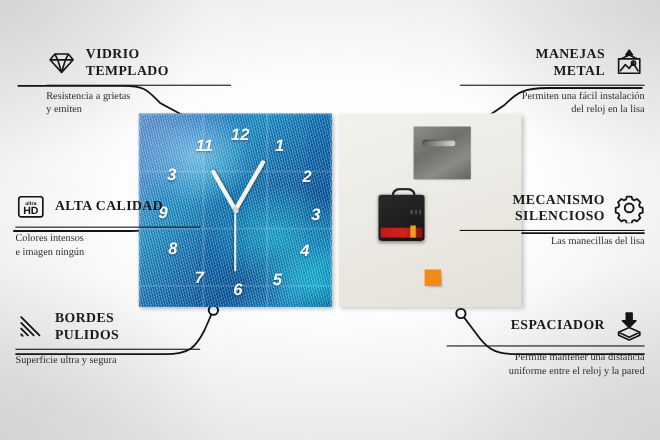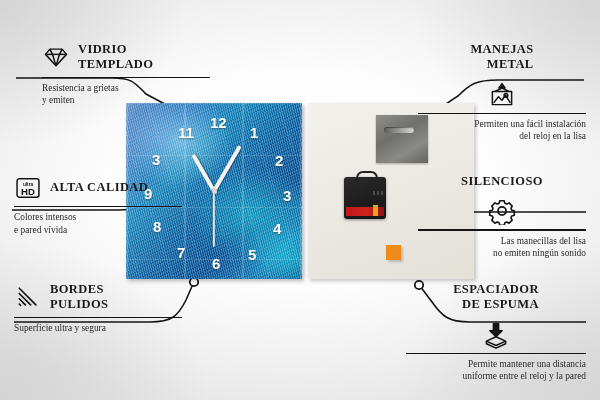--- a/index.html
+++ b/index.html
@@ -19,21 +19,21 @@
   .vign.tr{right:0;top:0;width:190px;height:150px;
     background:radial-gradient(ellipse at 100% 0%, rgba(198,198,198,.5), rgba(200,200,200,0) 70%);}
   .vign.bl{left:0;bottom:0;width:210px;height:160px;
     background:radial-gradient(ellipse at 0% 100%, rgba(196,196,196,.55), rgba(200,200,200,0) 70%);}
   .vign.br{right:0;bottom:0;width:210px;height:160px;
     background:radial-gradient(ellipse at 100% 100%, rgba(196,196,196,.5), rgba(200,200,200,0) 70%);}
 
   
   #product{position:absolute;left:126px;top:103px;width:348px;height:176px;}
   #clock-panel{position:absolute;left:0;top:0;width:176px;height:176px;overflow:hidden;
-    box-shadow:2px 2px 4px rgba(0,0,0,.28);}
+    box-shadow:2px 2px 4px rgba(0,0,0,.28);font-style:italic;}
   .clockbg{position:absolute;inset:0;
     background:
       repeating-linear-gradient(76deg, rgba(255,255,255,.20) 0px, rgba(255,255,255,.20) 1px, rgba(0,0,0,.10) 1px, rgba(0,0,0,.10) 2.2px),
       repeating-linear-gradient(-22deg, rgba(0,230,220,.20) 0px, rgba(0,230,220,.20) 1.1px, rgba(0,0,0,0) 1.1px, rgba(0,0,0,0) 3px),
       linear-gradient(135deg,#1f5fb8 0%, #2a72c8 18%, #1b86c4 34%, #1464ad 52%, #0f4f9c 70%, #1a78bd 86%, #0d4f95 100%);
   }
   .clockbg2{position:absolute;inset:0;
     background:
       radial-gradient(ellipse 58% 44% at 72% 64%, rgba(12,190,190,.55), rgba(12,190,190,0) 62%),
       radial-gradient(ellipse 46% 40% at 30% 22%, rgba(150,200,245,.55), rgba(150,200,245,0) 65%),
@@ -71,21 +71,21 @@
   #mechanism .dots{position:absolute;right:3px;top:14px;width:10px;height:4px;
     background:repeating-linear-gradient(to right,#4a4a4a 0 2px,transparent 2px 4px);}
   #spacer-pad{position:absolute;left:78px;top:142px;width:15px;height:15px;
     background:#f08a18;box-shadow:2px 2px 2px rgba(0,0,0,.18);}
 
   
   .callout{position:absolute;width:168px;}
   .callout.left{text-align:left;}
   .callout.right{text-align:right;}
   .cal-head{display:flex;align-items:center;gap:8px;}
-  .callout.right .cal-head{flex-direction:column;justify-content:flex-end;}
+  .callout.right .cal-head{justify-content:flex-end;}
   .cal-title{font-family:"Liberation Serif",serif;font-weight:700;font-size:12.5px;
     letter-spacing:.4px;color:#1a1a1a;line-height:1.22;text-transform:uppercase;}
   .rule{height:1.4px;background:#141414;margin:4px 0 4px;}
   .cal-sub{font-family:"Liberation Serif",serif;font-size:9.4px;color:#2a2a2a;line-height:1.3;}
   .ico{width:28px;height:28px;flex:0 0 28px;display:block;}
 
   svg#leads{position:absolute;left:0;top:0;width:600px;height:400px;pointer-events:none;}
 </style>
 </head>
 <body>
@@ -188,21 +188,21 @@
         <rect x="3.5" y="5.5" width="25" height="21" rx="2.5" fill="none" stroke="#141414" stroke-width="1.7"></rect>
         <text x="16" y="14" text-anchor="middle" font-family="Liberation Sans, sans-serif" font-size="5.4" font-weight="700" fill="#141414">ultra</text>
         <text x="16" y="23.5" text-anchor="middle" font-family="Liberation Sans, sans-serif" font-size="11" font-weight="700" fill="#141414">HD</text>
       </svg>
       <div>
         <div class="cal-title">ALTA CALIDAD</div>
       </div>
     </div>
     <div class="rule"></div>
     <div class="cal-sub">Colores intensos</div>
-    <div class="cal-sub">e pared vívida</div>
+    <div class="cal-sub">e imagen ningún</div>
   </div>
 
   <div class="callout left" style="left:14px;top:282px;">
     <div class="cal-head">
       <svg class="ico" viewBox="0 0 32 32">
         <g stroke="#141414" stroke-width="1.9" stroke-linecap="round">
           <path d="M6 6 L25 25"></path>
             <path d="M6 12 L19 25"></path>
             <path d="M6 18 L13 25"></path>
             <path d="M6 24 L7.5 25.5"></path>
@@ -235,42 +235,41 @@
       </svg>
     </div>
     <div class="rule"></div>
     <div class="cal-sub">Permiten una fácil instalación</div>
     <div class="cal-sub">del reloj en la lisa</div>
   </div>
 
   <div class="callout right" style="left:418px;top:174px;">
     <div class="cal-head">
       <div>
+        <div class="cal-title">MECANISMO</div>
         <div class="cal-title">SILENCIOSO</div>
       </div>
       <svg class="ico" viewBox="0 0 32 32">
         <g fill="none" stroke="#141414" stroke-width="2" stroke-linejoin="round">
           <path d="M13.3 4.2 h5.4 l.8 3.1 2.4 1.0 2.8-1.5 3.8 3.8 -1.5 2.8 1.0 2.4 3.1 .8 v5.4
                    l-3.1 .8 -1.0 2.4 1.5 2.8 -3.8 3.8 -2.8-1.5 -2.4 1.0 -.8 3.1 h-5.4
                    l-.8-3.1 -2.4-1.0 -2.8 1.5 -3.8-3.8 1.5-2.8 -1.0-2.4 -3.1-.8 v-5.4
                    l3.1-.8 1.0-2.4 -1.5-2.8 3.8-3.8 2.8 1.5 2.4-1.0 Z" transform="translate(0,-2) scale(0.93) translate(1.2,2.6)"></path>
           <circle cx="16" cy="16" r="4.6"></circle>
         </g>
       </svg>
     </div>
     <div class="rule"></div>
     <div class="cal-sub">Las manecillas del lisa</div>
-    <div class="cal-sub">no emiten ningún sonido</div>
   </div>
 
   <div class="callout right" style="left:406px;top:282px;width:180px;">
     <div class="cal-head">
       <div>
         <div class="cal-title">ESPACIADOR</div>
-        <div class="cal-title">DE ESPUMA</div>
       </div>
       <svg class="ico" viewBox="0 0 32 32">
         <g fill="none" stroke="#141414" stroke-width="1.7" stroke-linejoin="round">
           <path d="M13 3 h6 v8 h4 l-7 7 -7-7 h4 Z" fill="#141414"></path>
           <path d="M16 18 L27 23 L16 28 L5 23 Z"></path>
           <path d="M5 23 v3 l11 5 11-5 v-3"></path>
         </g>
       </svg>
     </div>
     <div class="rule"></div>

